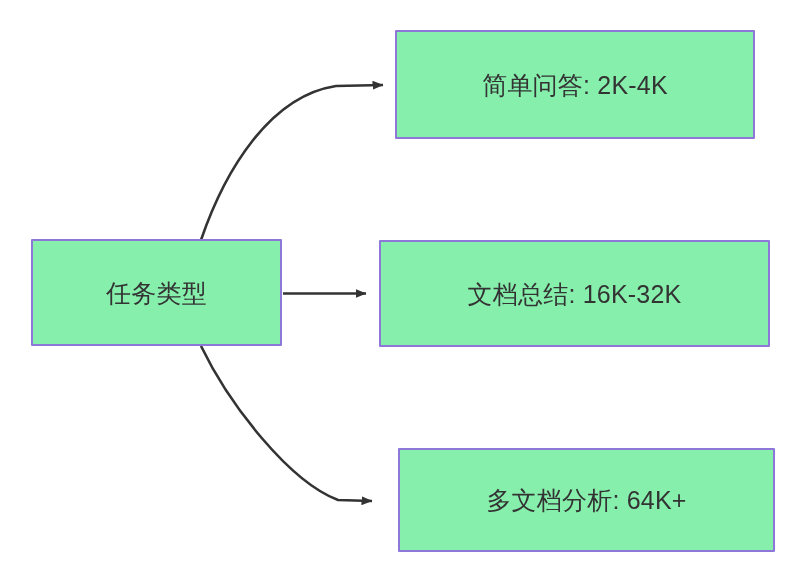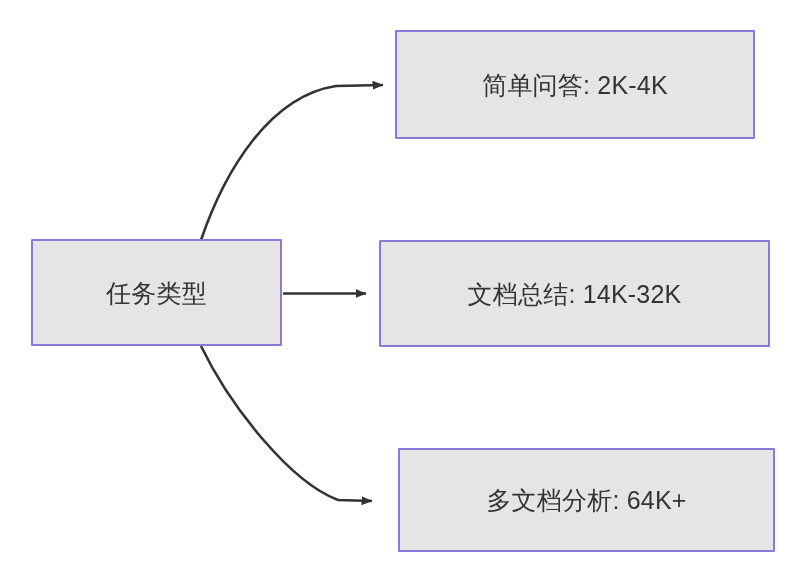--- a/index.html
+++ b/index.html
@@ -23,21 +23,21 @@
     position: absolute;
     left: 0;
     top: 0;
     width: 787px;
     height: 572px;
     pointer-events: none;
   }
   .node {
     position: absolute;
     box-sizing: border-box;
-    background: #e5e5e5;
+    background: #86efac;
     border: 2px solid #8d78d9;
     border-radius: 1px;
     display: flex;
     align-items: center;
     justify-content: center;
     text-align: center;
   }
   .node-label {
     color: #333333;
     font-size: 25px;
@@ -72,20 +72,20 @@
 
   <div class="node" id="node-source">
     <span class="node-label">任务类型</span>
   </div>
 
   <div class="node" id="node-target-0">
     <span class="node-label">简单问答: 2K-4K</span>
   </div>
 
   <div class="node" id="node-target-1">
-    <span class="node-label">文档总结: 14K-32K</span>
+    <span class="node-label">文档总结: 16K-32K</span>
   </div>
 
   <div class="node" id="node-target-2">
     <span class="node-label">多文档分析: 64K+</span>
   </div>
 
 </div>
 
 </body></html>

